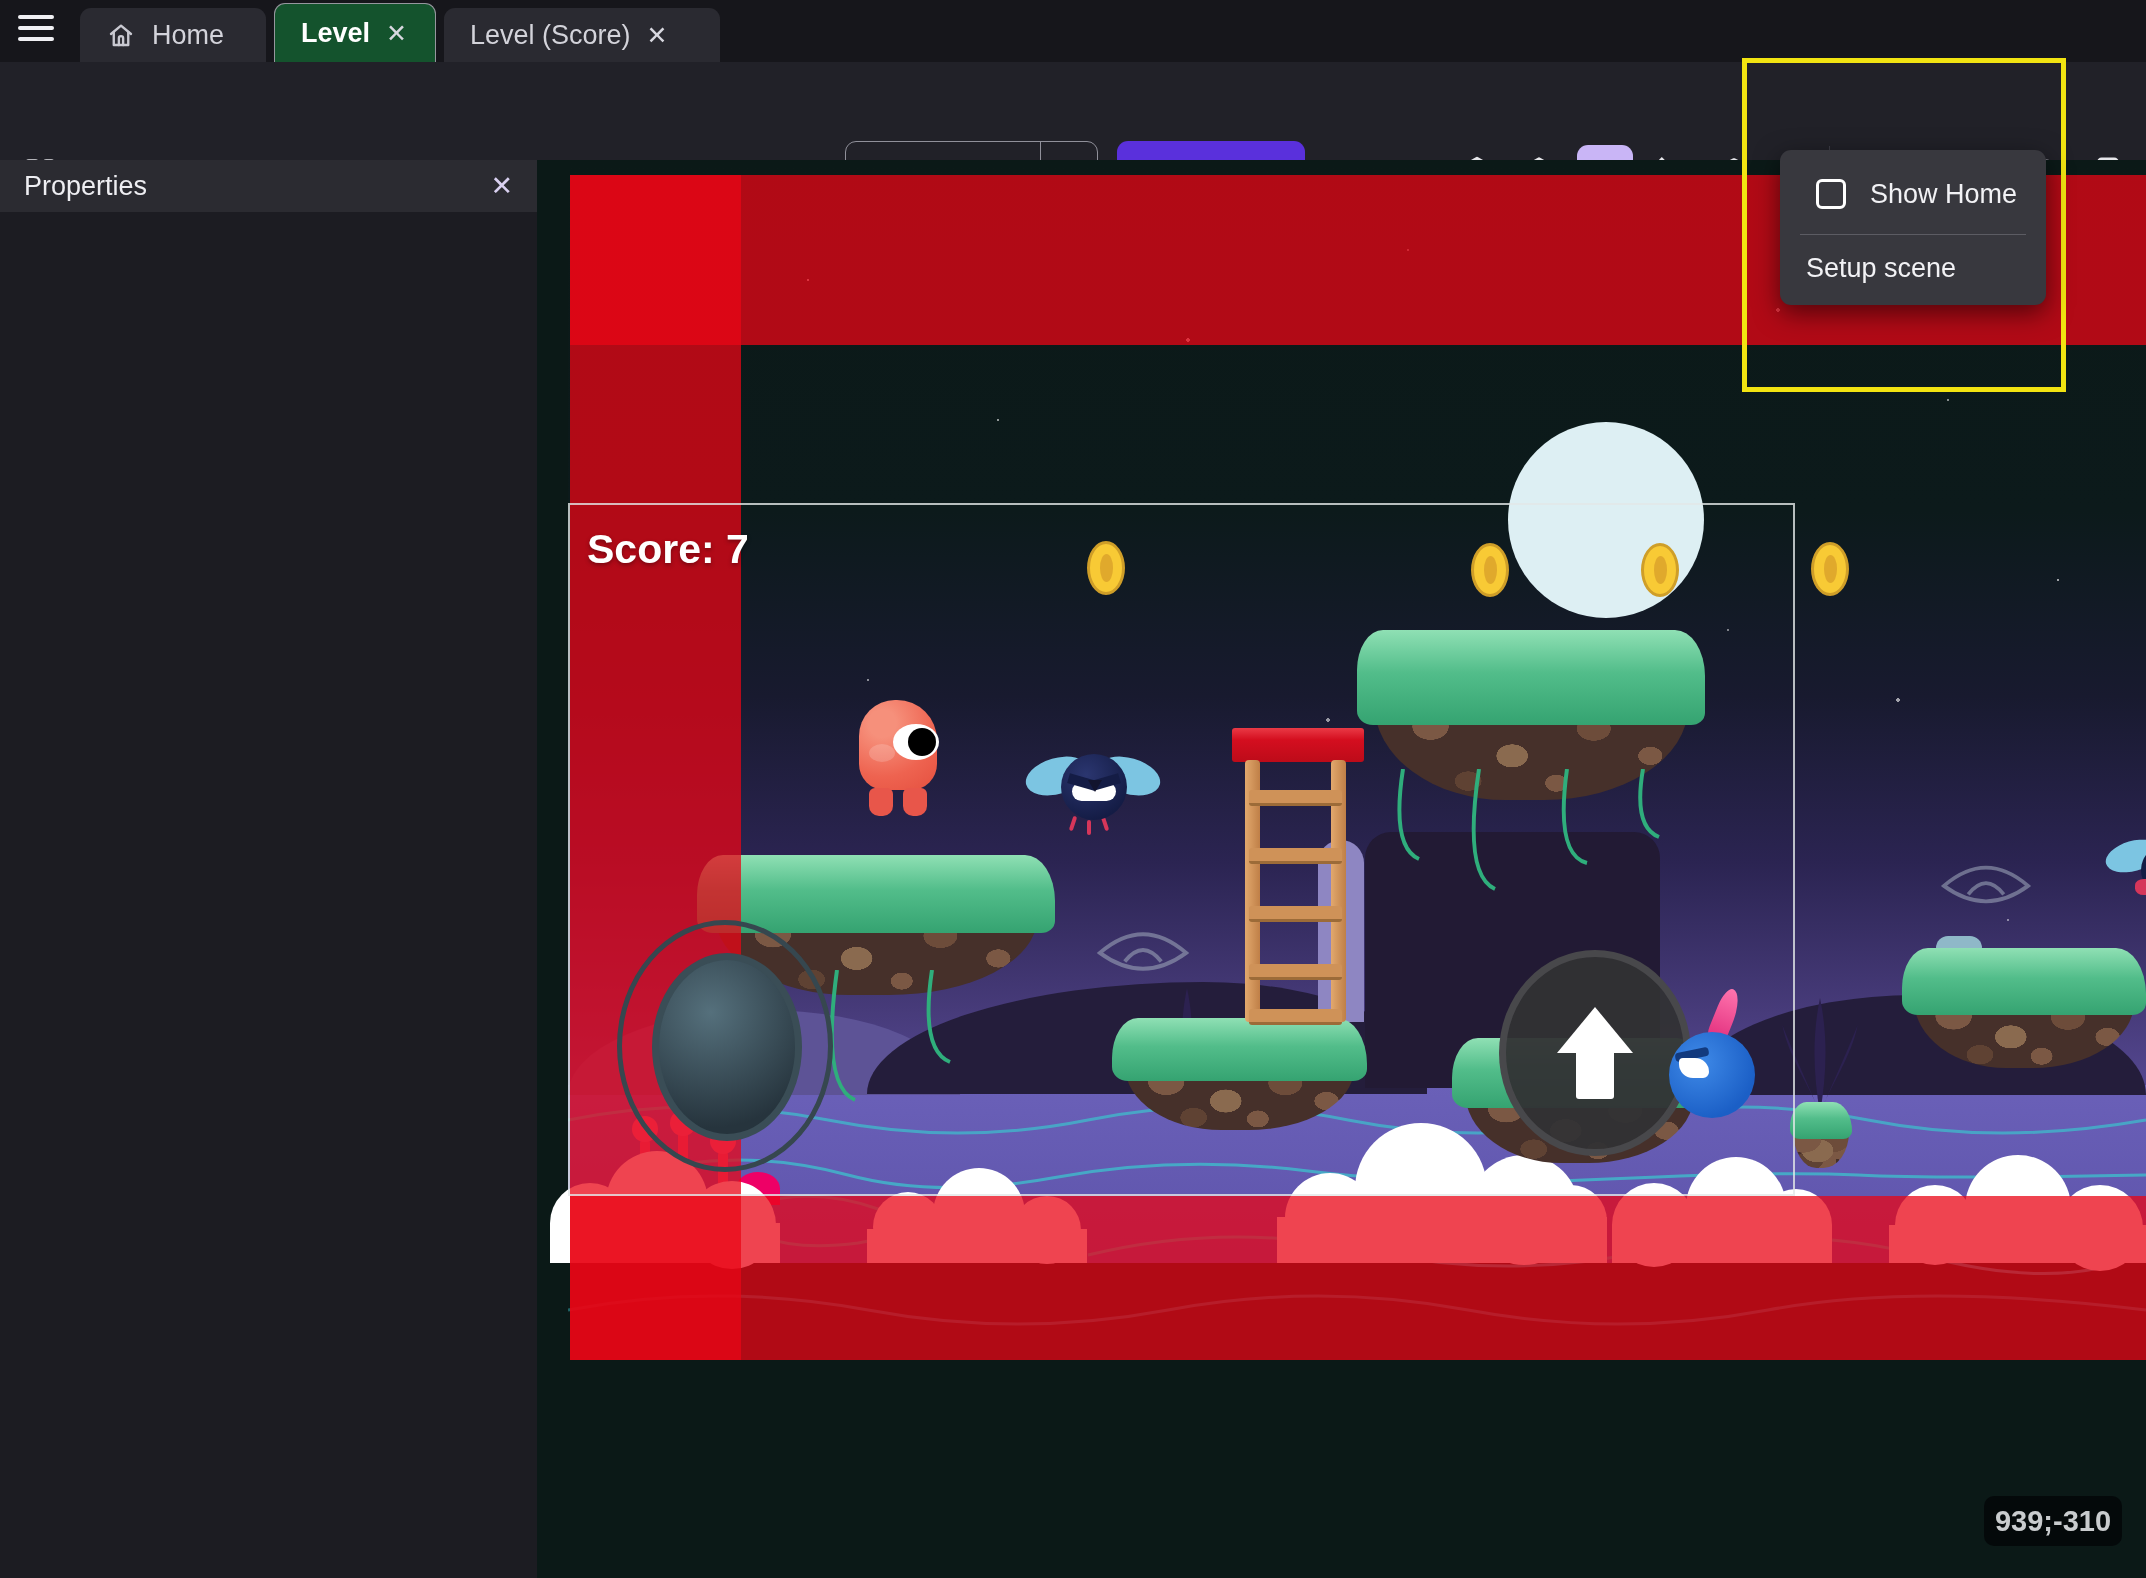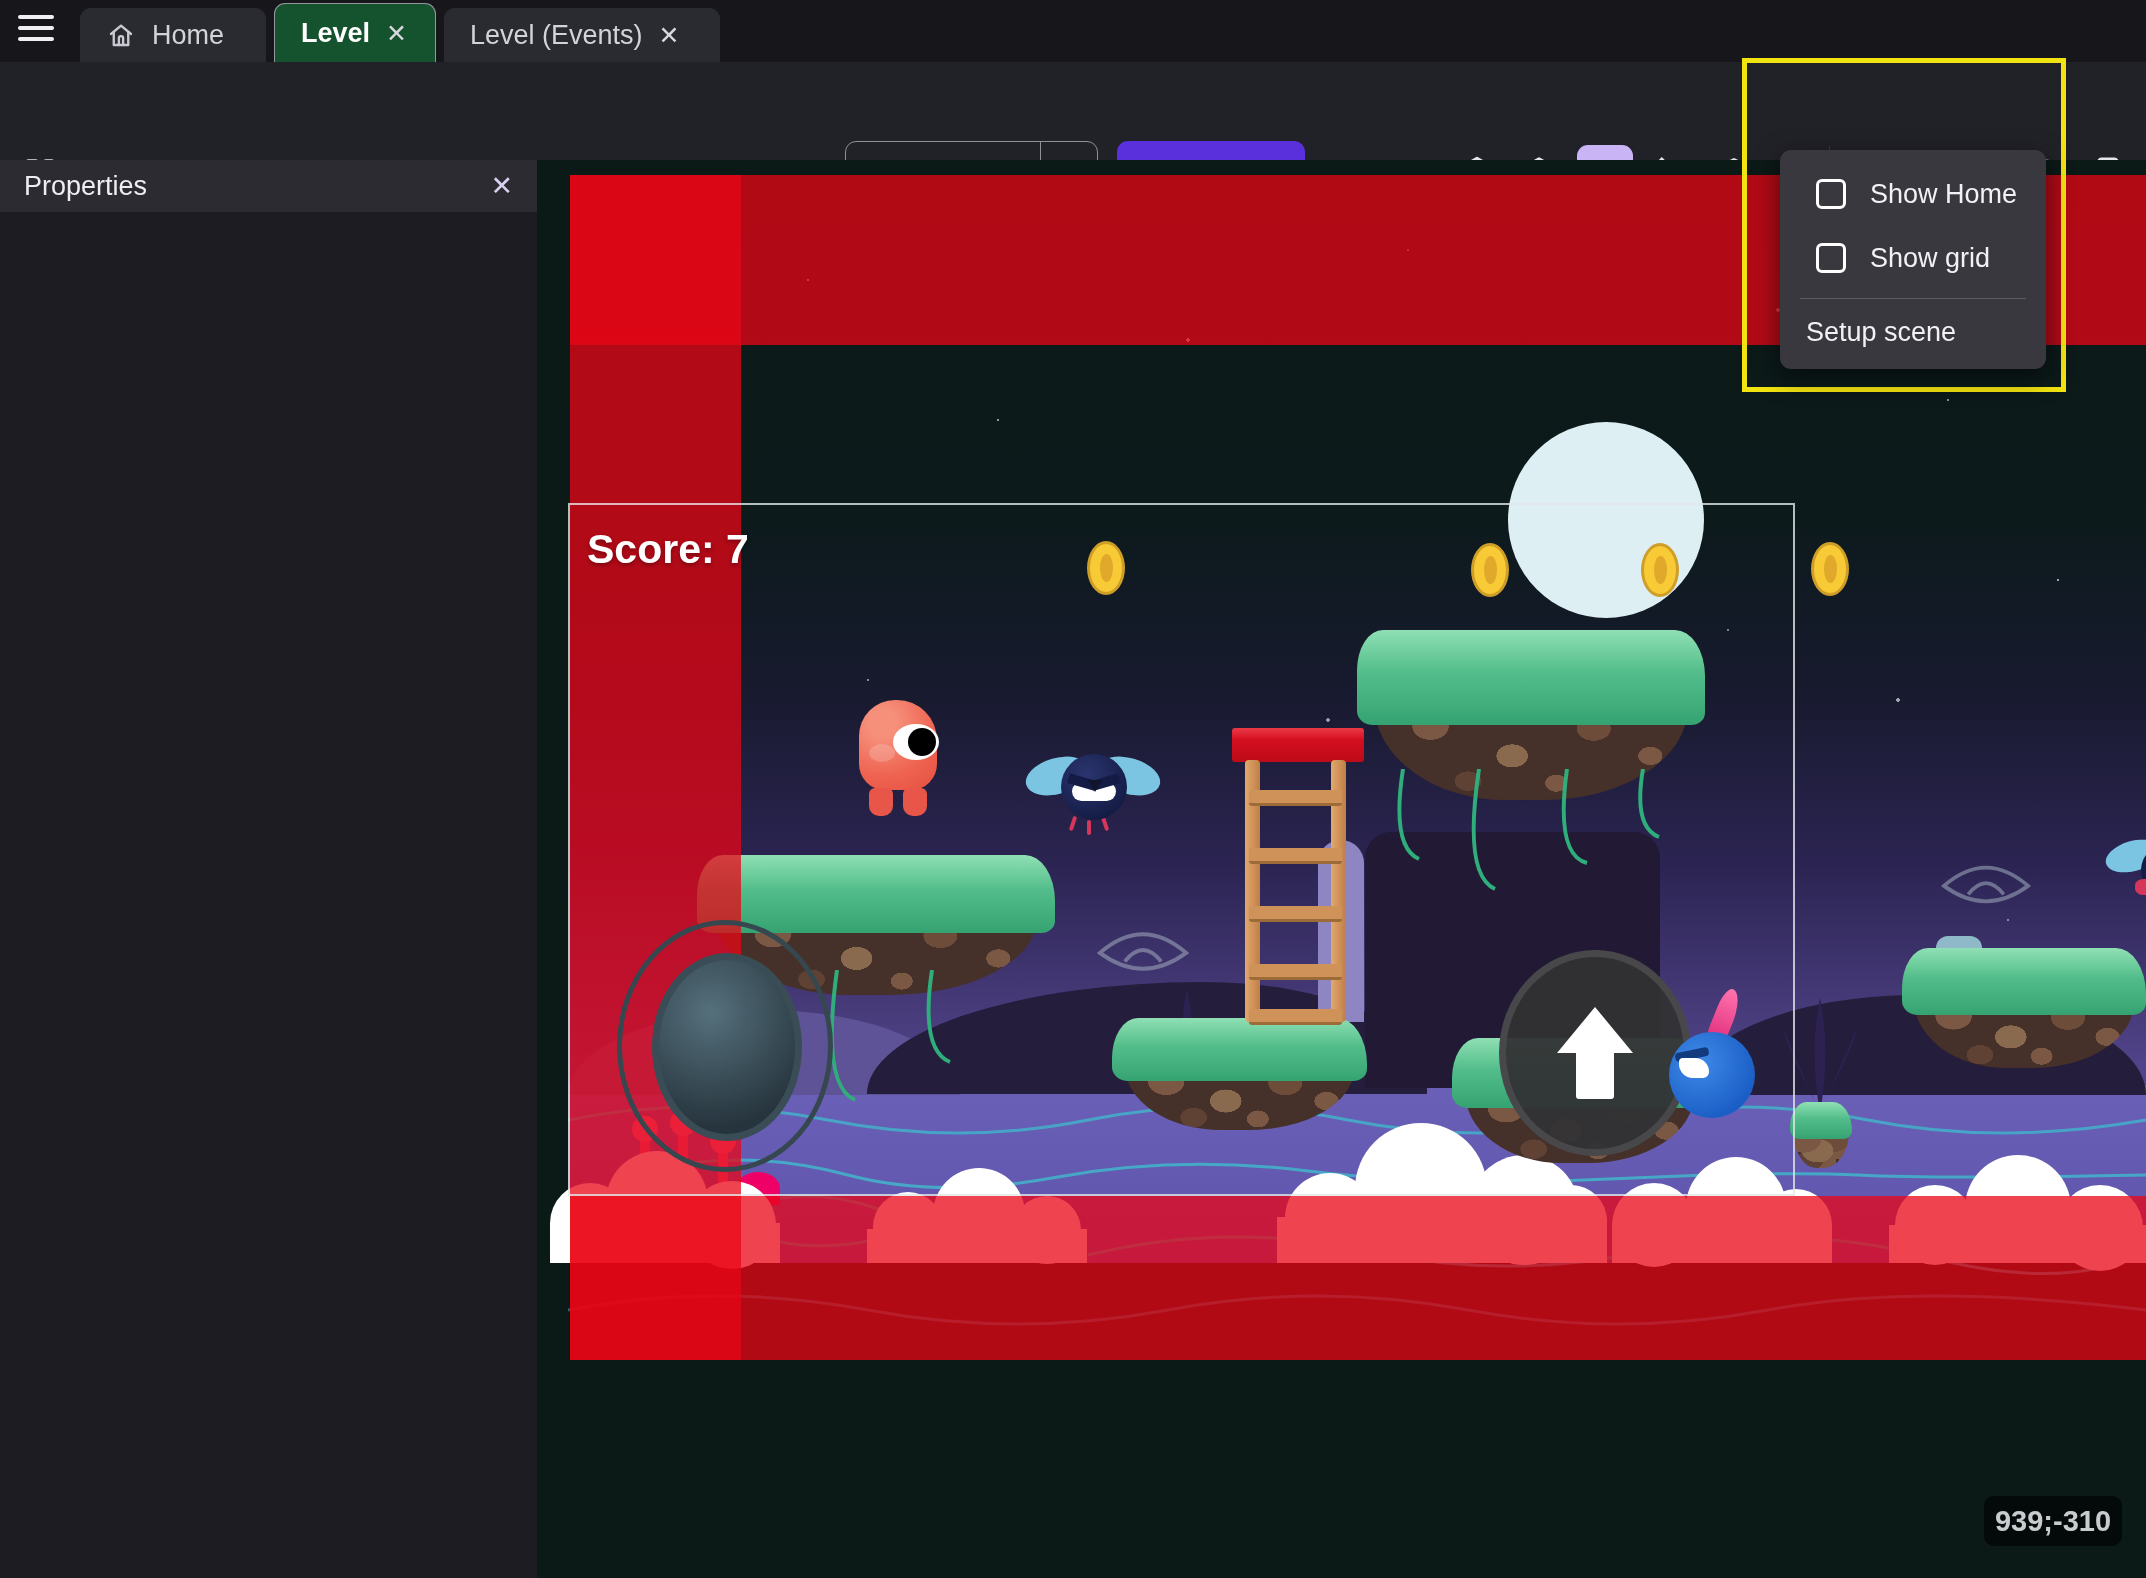--- a/index.html
+++ b/index.html
@@ -172,21 +172,21 @@
     </span>
     <span>Home</span>
   </div>
 
   <div class="tab active" style="left:274px;width:162px;">
     <span>Level</span>
     <span class="x">✕</span>
   </div>
 
   <div class="tab" style="left:444px;width:276px;">
-    <span>Level (Events)</span>
+    <span>Level (Score)</span>
     <span class="x">✕</span>
   </div>
 </header>
 
 <div class="toolbar">
 
   <div class="tbicon" style="left:18px;">
     <svg viewBox="0 0 24 24" fill="none" stroke="currentColor" stroke-width="1.8">
       <rect x="3.5" y="4" width="7.5" height="16" rx="1.8"></rect>
         <rect x="14" y="4" width="6.5" height="6.8" rx="1.8"></rect>
@@ -505,21 +505,17 @@
   </div>
 </main>
 
 <div class="yellowbox"></div>
 
 <div class="gridmenu">
   <div class="menu-row">
     <span class="mcheck"></span>
     <span class="mlabel">Show Home</span>
   </div>
-  <div class="menu-row">
-    <span class="mcheck"></span>
-    <span class="mlabel">Show grid</span>
-  </div>
   <div class="menu-div"></div>
   <div class="setup-row">Setup scene</div>
 </div>
 
 <div class="coords">939;-310</div>
 
 </body></html>

